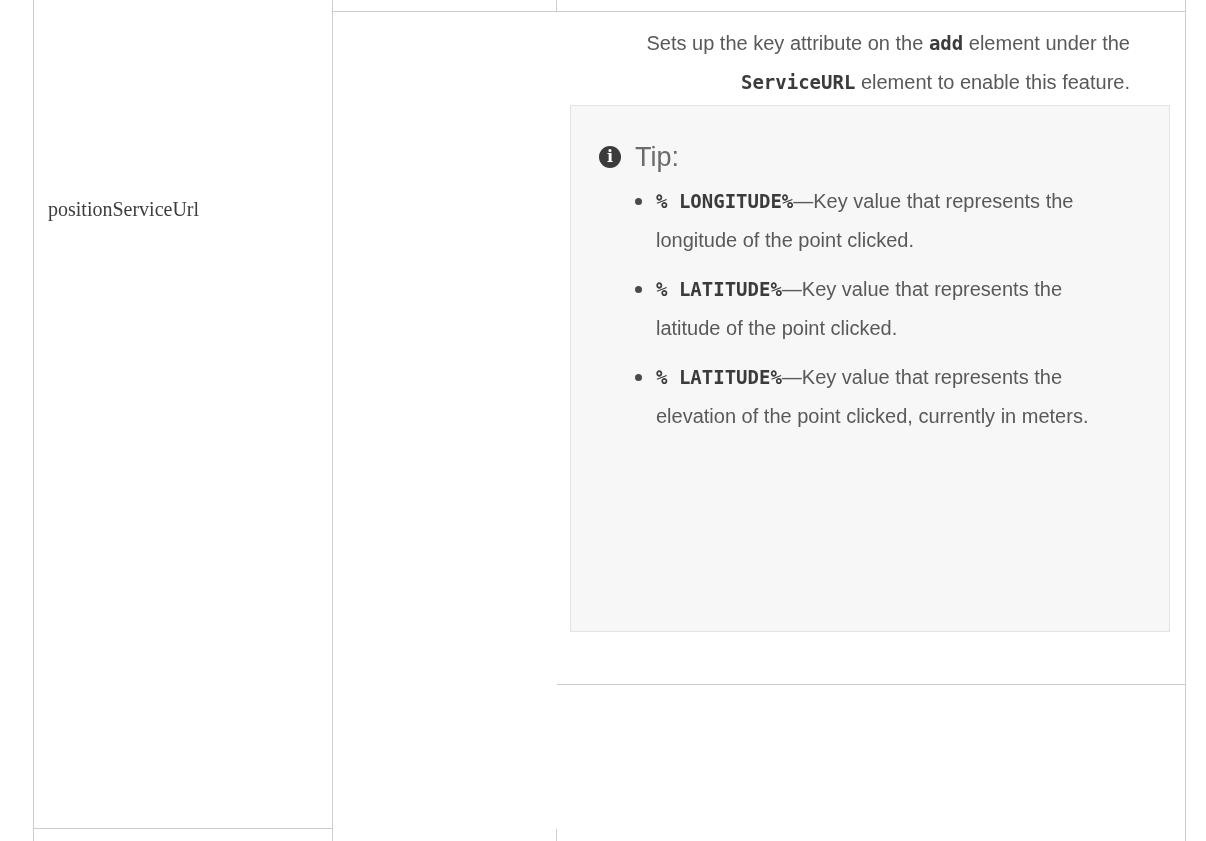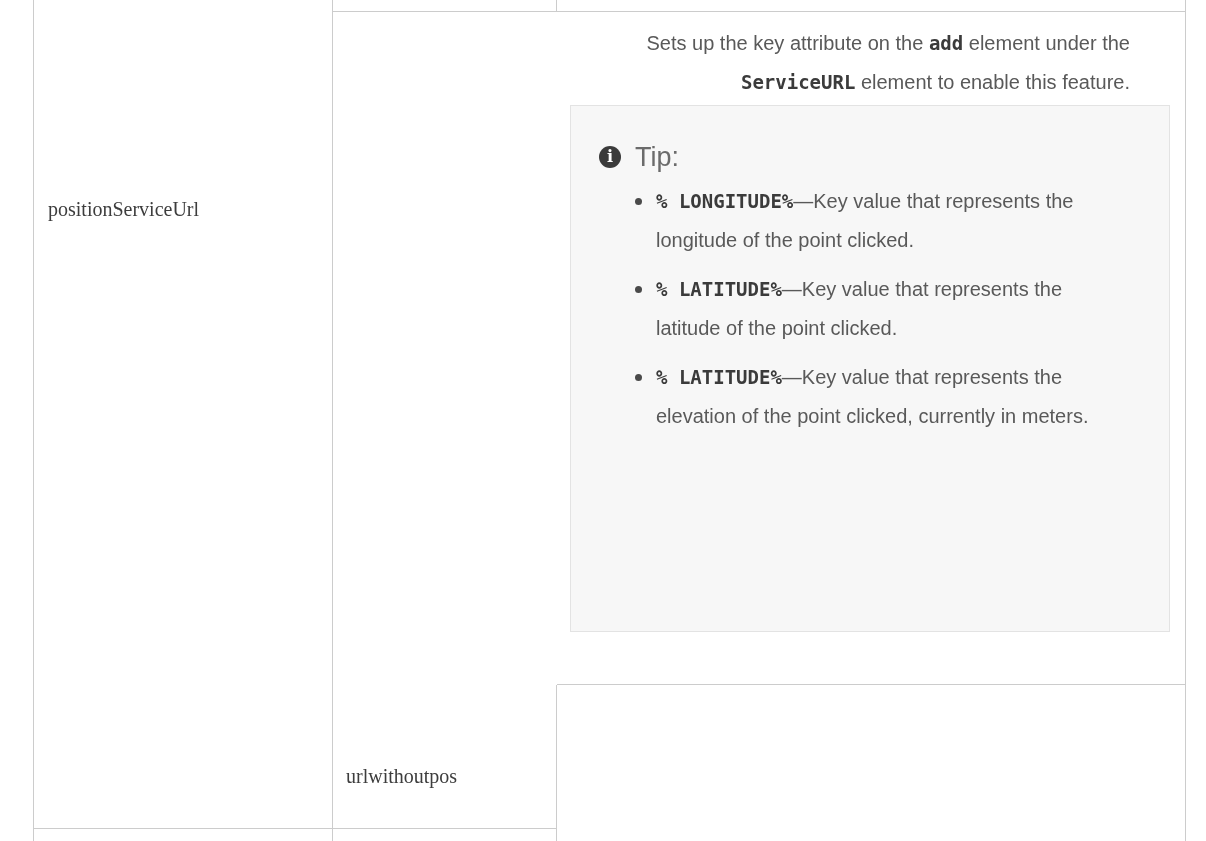--- a/index.html
+++ b/index.html
@@ -139,21 +139,18 @@
         <span class="tip-title">Tip:</span>
       </div>
       <ul class="tip-list">
         <li><span class="bullet-dot"></span><code>% LONGITUDE%</code><span>—Key value that represents the longitude of the point clicked.</span></li>
         <li><span class="bullet-dot"></span><code>% LATITUDE%</code><span>—Key value that represents the latitude of the point clicked.</span></li>
         <li><span class="bullet-dot"></span><code>% LATITUDE%</code><span>—Key value that represents the elevation of the point clicked, currently in meters.</span></li>
       </ul>
     </div>
   </div>
 
-  <div class="cell key-c2 key-cell br bb">
-    <span class="mono">urlwithoutpos</span>
-  </div>
 
   <div class="cell r4c1 br"></div>
   <div class="cell r4c2 br"></div>
   <div class="cell r4c3"></div>
 
 </div>
 
 </body></html>

